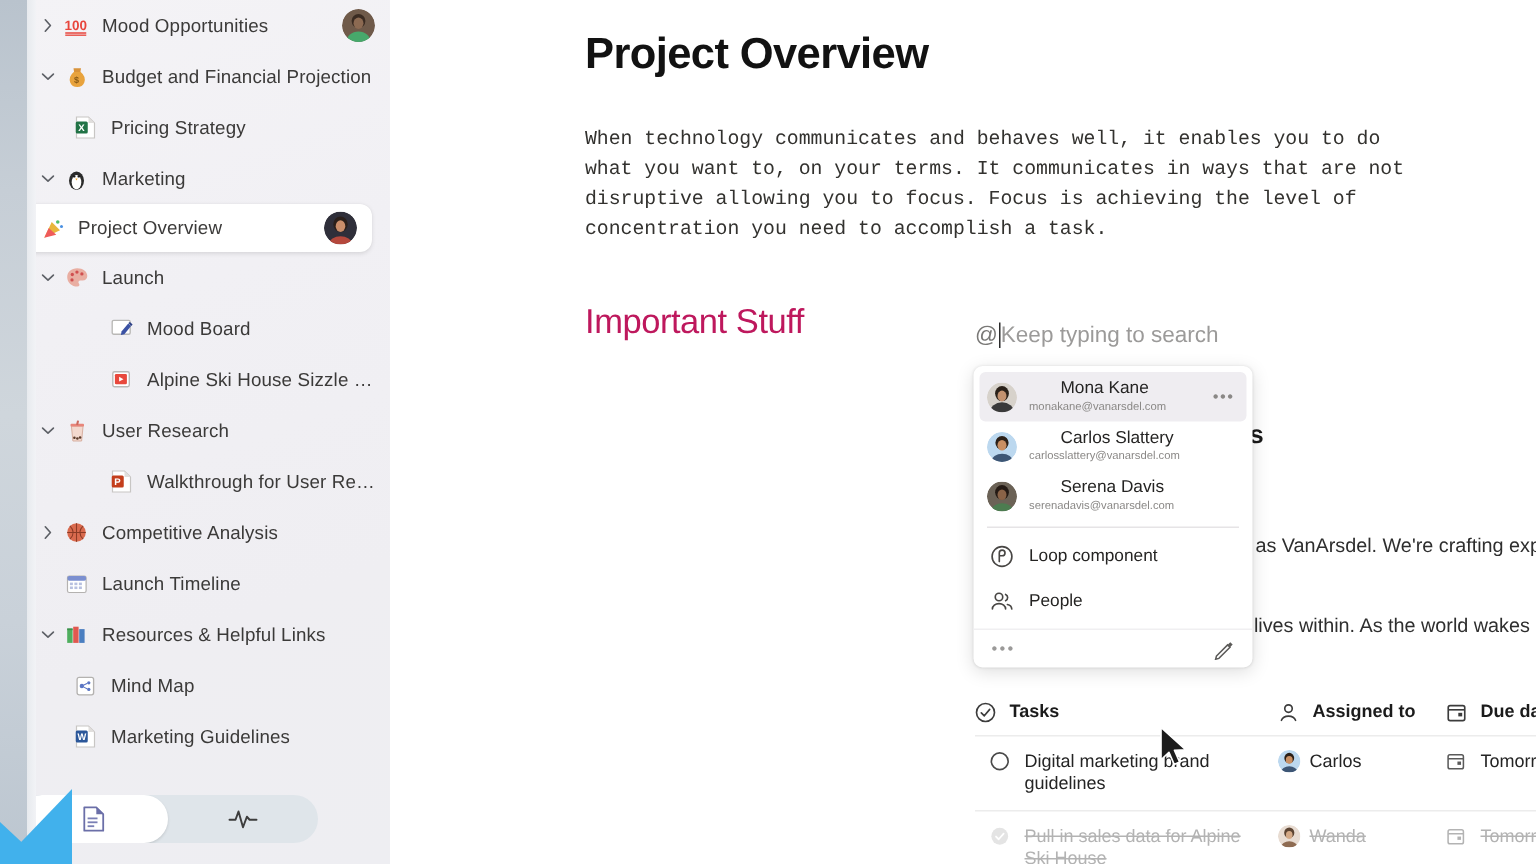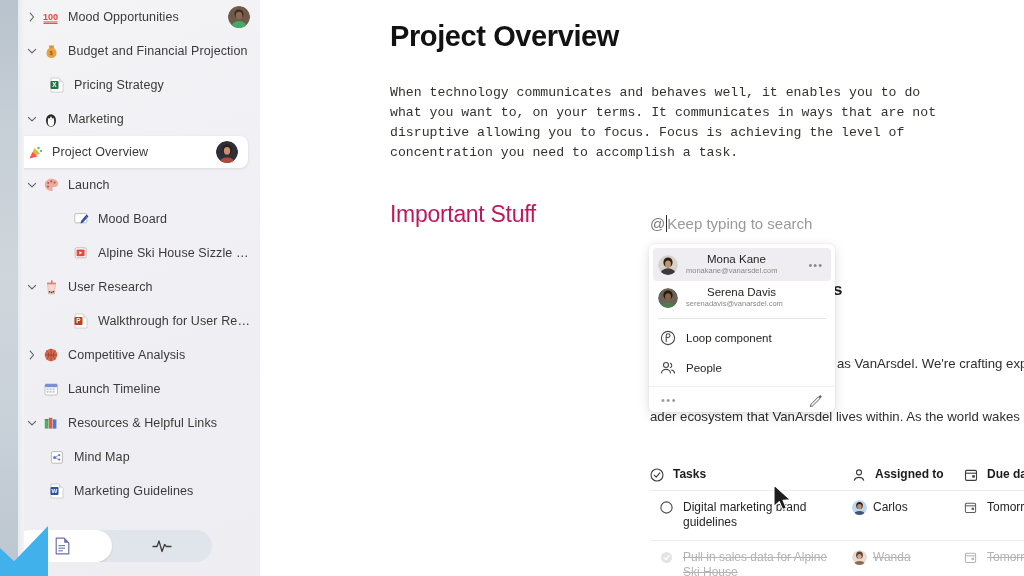--- a/index.html
+++ b/index.html
@@ -657,20 +657,34 @@
             <path d="M2 20 a8 6.8 0 0 1 16 0 Z" fill="#3a3a3a"></path>
           </svg>
         </span>
         <span class="person-texts">
           <span class="person-name">Mona Kane</span>
           <span class="person-email">monakane@vanarsdel.com</span>
         </span>
         <span class="person-more">•••</span>
       </div>
 
+      <div class="person-row">
+        <span class="person-avatar">
+          <svg width="20" height="20" viewBox="0 0 20 20">
+            <circle cx="10" cy="10" r="10" fill="#bcd8ef"></circle>
+            <ellipse cx="10" cy="7.2" rx="4.4" ry="4.6" fill="#2b1f17"></ellipse>
+            <ellipse cx="10" cy="8.8" rx="3" ry="3.5" fill="#c98f63"></ellipse>
+            <path d="M2.4 20 a7.8 6.6 0 0 1 15.4 0 Z" fill="#3d5675"></path>
+          </svg>
+        </span>
+        <span class="person-texts">
+          <span class="person-name">Carlos Slattery</span>
+          <span class="person-email">carlosslattery@vanarsdel.com</span>
+        </span>
+      </div>
 
       <div class="person-row">
         <span class="person-avatar">
           <svg width="20" height="20" viewBox="0 0 20 20">
             <circle cx="10" cy="10" r="10" fill="#6b6256"></circle>
             <ellipse cx="10" cy="7.2" rx="4.6" ry="4.8" fill="#241a14"></ellipse>
             <ellipse cx="10" cy="8.8" rx="3" ry="3.5" fill="#8a6347"></ellipse>
             <path d="M2.4 20 a7.8 6.6 0 0 1 15.4 0 Z" fill="#4c7c50"></path>
           </svg>
         </span>

